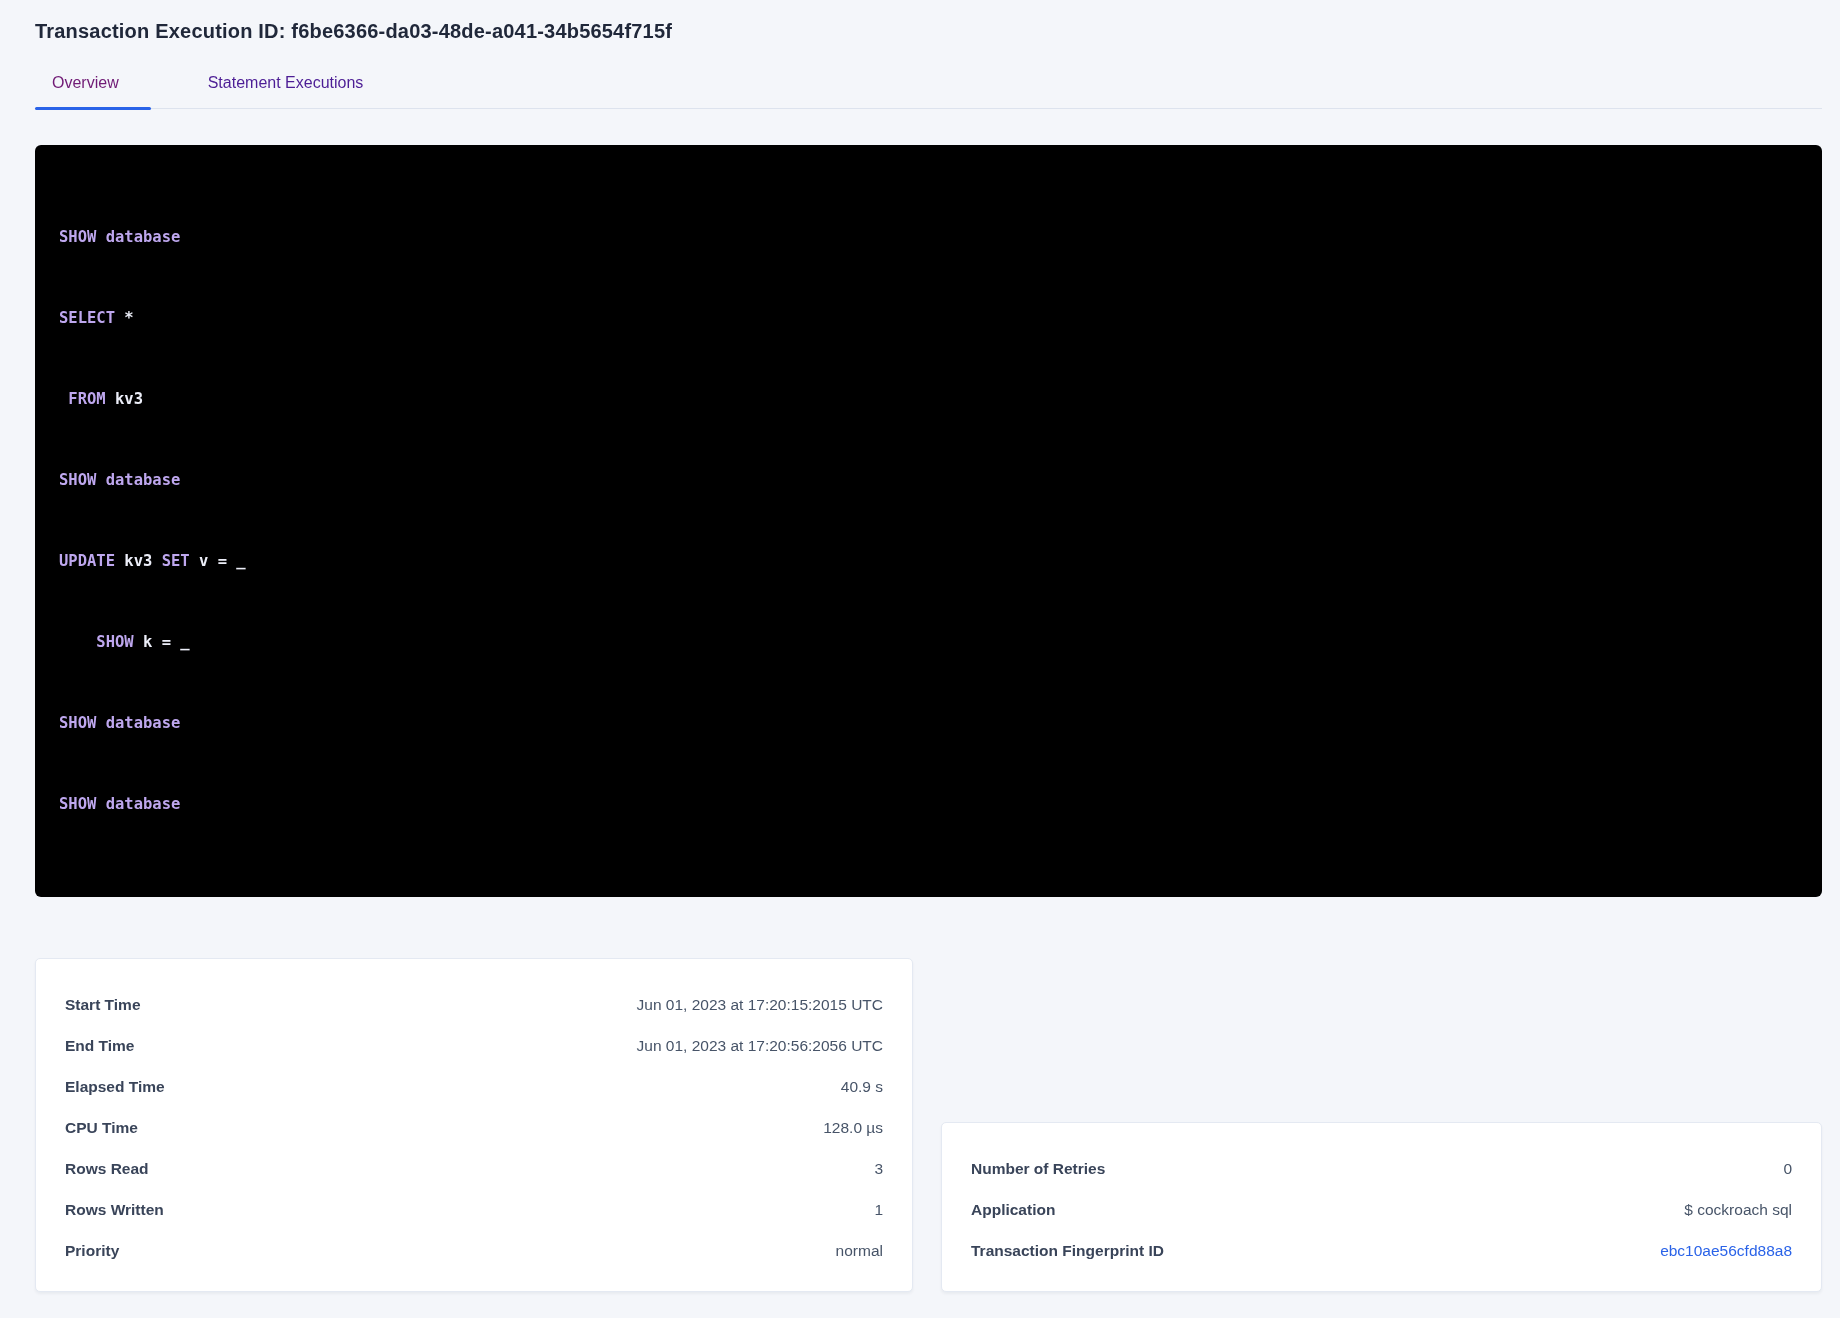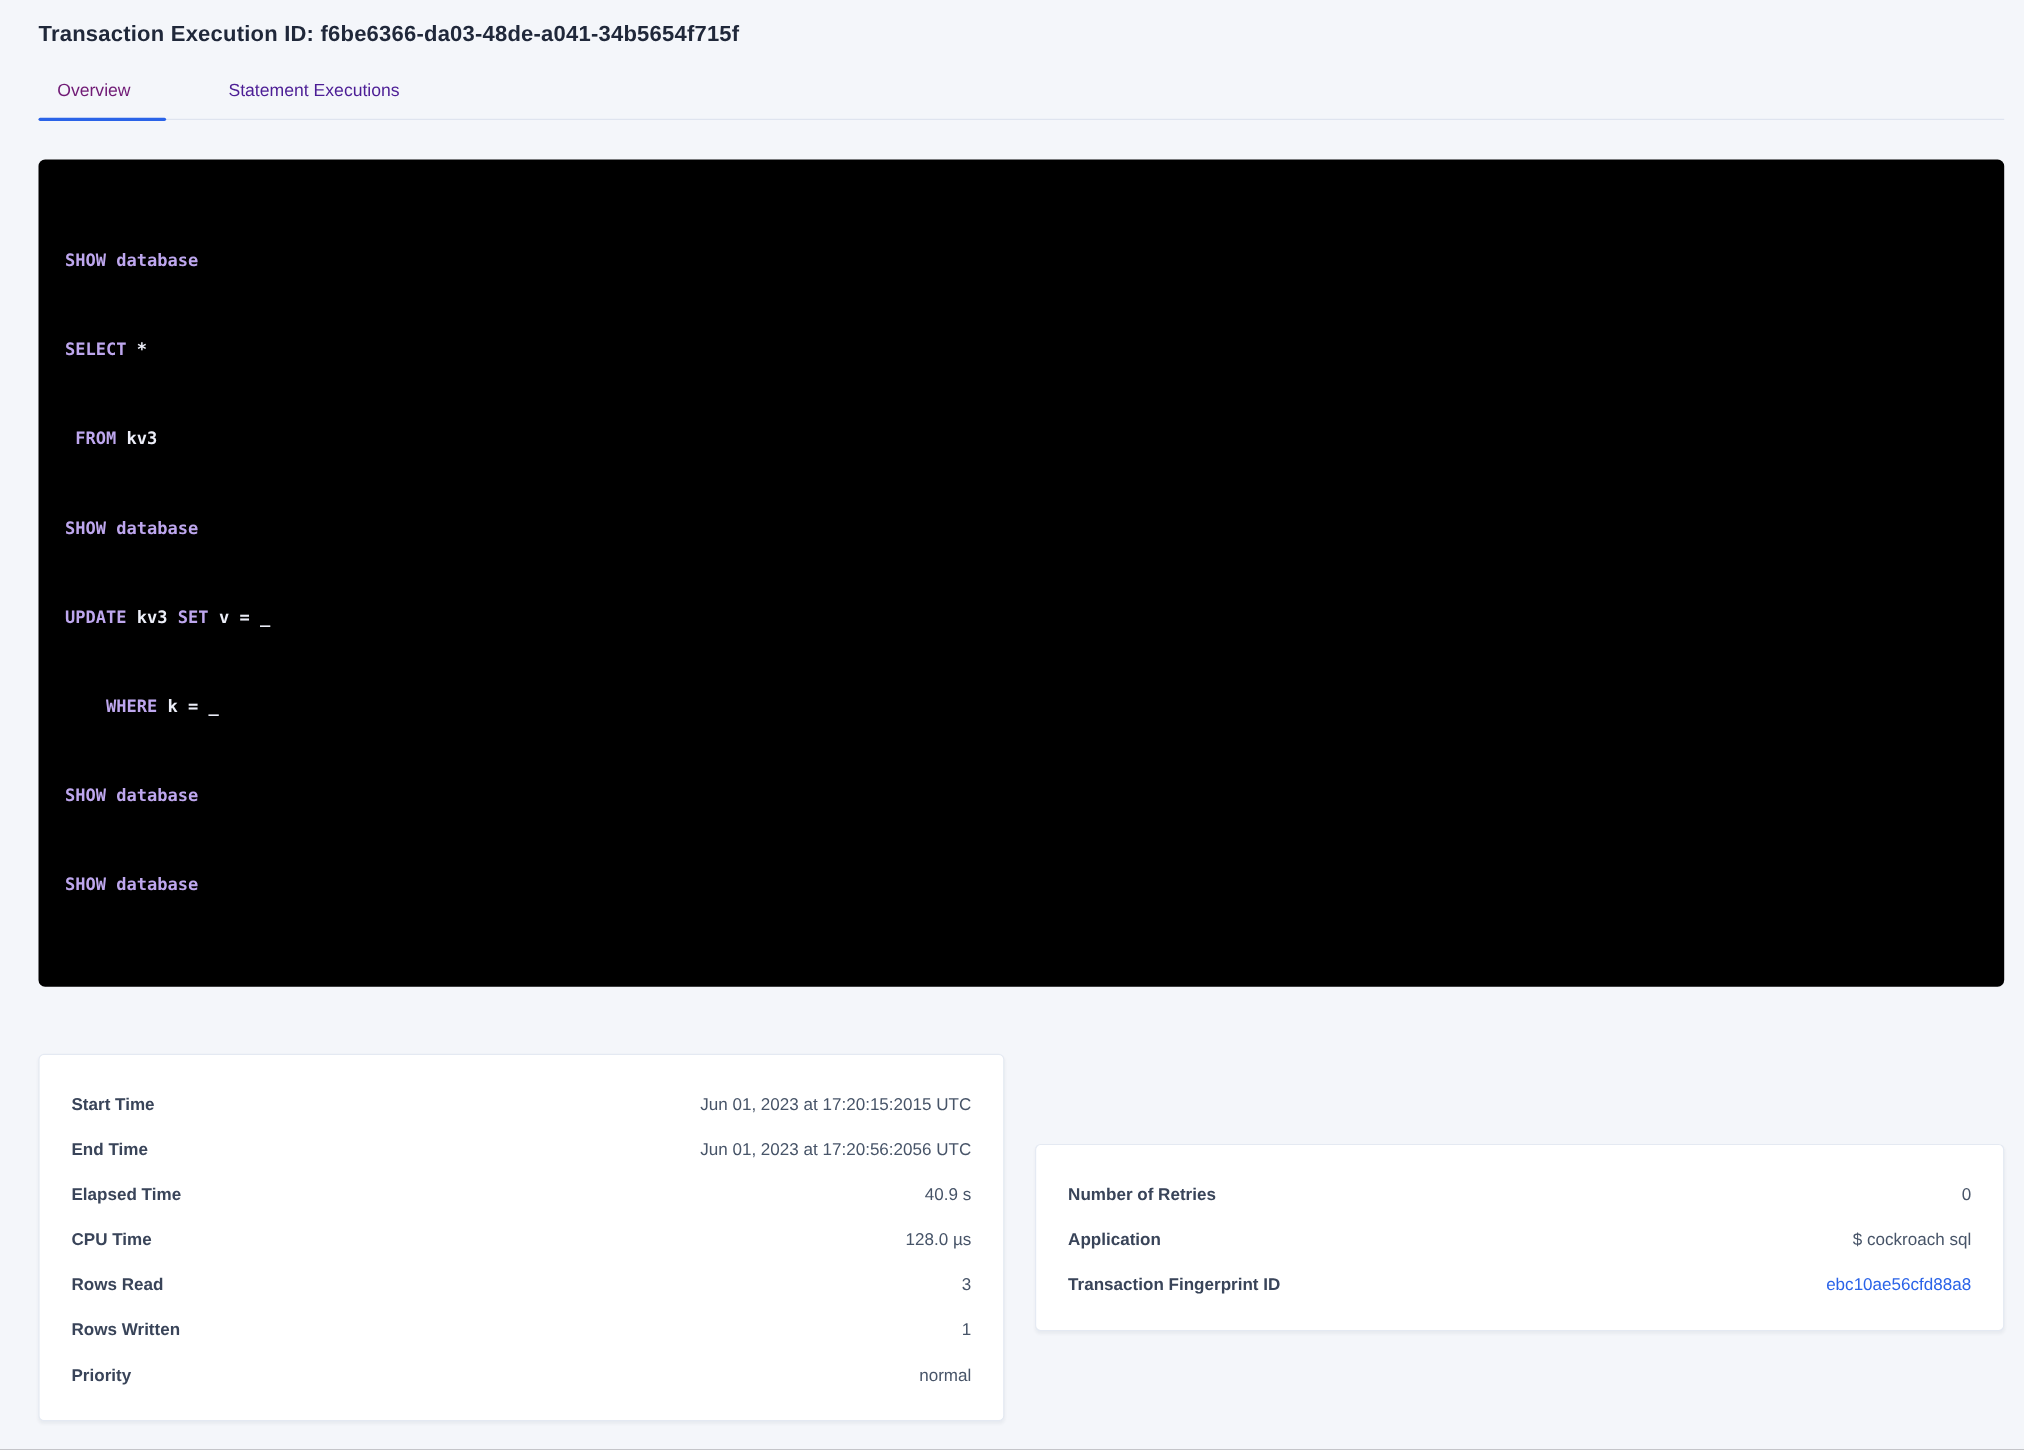--- a/index.html
+++ b/index.html
@@ -30,21 +30,21 @@
     padding: 25px 24px;
     font-family: "DejaVu Sans Mono", "Liberation Mono", monospace;
     font-size: 15.5px; font-weight: 600; line-height: 27px;
     white-space: pre; color: #eceef8;
   }
   .code-card .kw { color: #bea7ee; }
   .code-card .pl { color: #eceef8; }
 
   
   .card { background: #ffffff; border: 1px solid #e4e9f2; border-radius: 5px; box-shadow: 0 2px 3px rgba(26,36,64,.05); }
-  .cards-row { display: flex; gap: 28px; margin-top: 61px; align-items: center; }
+  .cards-row { display: flex; gap: 28px; margin-top: 61px; align-items: flex-end; }
   .summary-card { padding: 25px 29px 20px; }
   .summary-left { width: 878px; }
   .summary-right { flex: 1; }
   .kv-row { display: flex; justify-content: space-between; align-items: baseline; padding: 9px 0; font-size: 15.5px; line-height: 23px; }
   .kv-label { font-weight: 700; color: #394459; }
   .kv-value { color: #475468; text-align: right; }
   .link { color: #2a63e8; cursor: pointer; }
 </style>
 </head>
 <body>
@@ -57,21 +57,21 @@
     <div class="tab tab-overview active">Overview</div>
     <div class="tab tab-statements">Statement Executions</div>
   </div>
 
   <div class="code-card">
     <div class="sql-line"><span class="kw">SHOW database</span><span class="pl"></span><span class="kw"></span><span class="pl"></span></div>
     <div class="sql-line"><span class="kw">SELECT</span><span class="pl"> *</span><span class="kw"></span><span class="pl"></span></div>
     <div class="sql-line"><span class="kw"> FROM</span><span class="pl"> kv3</span><span class="kw"></span><span class="pl"></span></div>
     <div class="sql-line"><span class="kw">SHOW database</span><span class="pl"></span><span class="kw"></span><span class="pl"></span></div>
     <div class="sql-line"><span class="kw">UPDATE</span><span class="pl"> kv3 </span><span class="kw">SET</span><span class="pl"> v = _</span></div>
-    <div class="sql-line"><span class="kw"></span><span class="pl">    </span><span class="kw">WHERE</span><span class="pl"> k = _</span></div>
+    <div class="sql-line"><span class="kw"></span><span class="pl">    </span><span class="kw">SHOW</span><span class="pl"> k = _</span></div>
     <div class="sql-line"><span class="kw">SHOW database</span><span class="pl"></span><span class="kw"></span><span class="pl"></span></div>
     <div class="sql-line"><span class="kw">SHOW database</span><span class="pl"></span><span class="kw"></span><span class="pl"></span></div>
   </div>
 
   <div class="cards-row">
     <div class="card summary-card summary-left">
       <div class="kv-row">
           <span class="kv-label">Start Time</span>
           <span class="kv-value">Jun 01, 2023 at 17:20:15:2015 UTC</span>
         </div>

